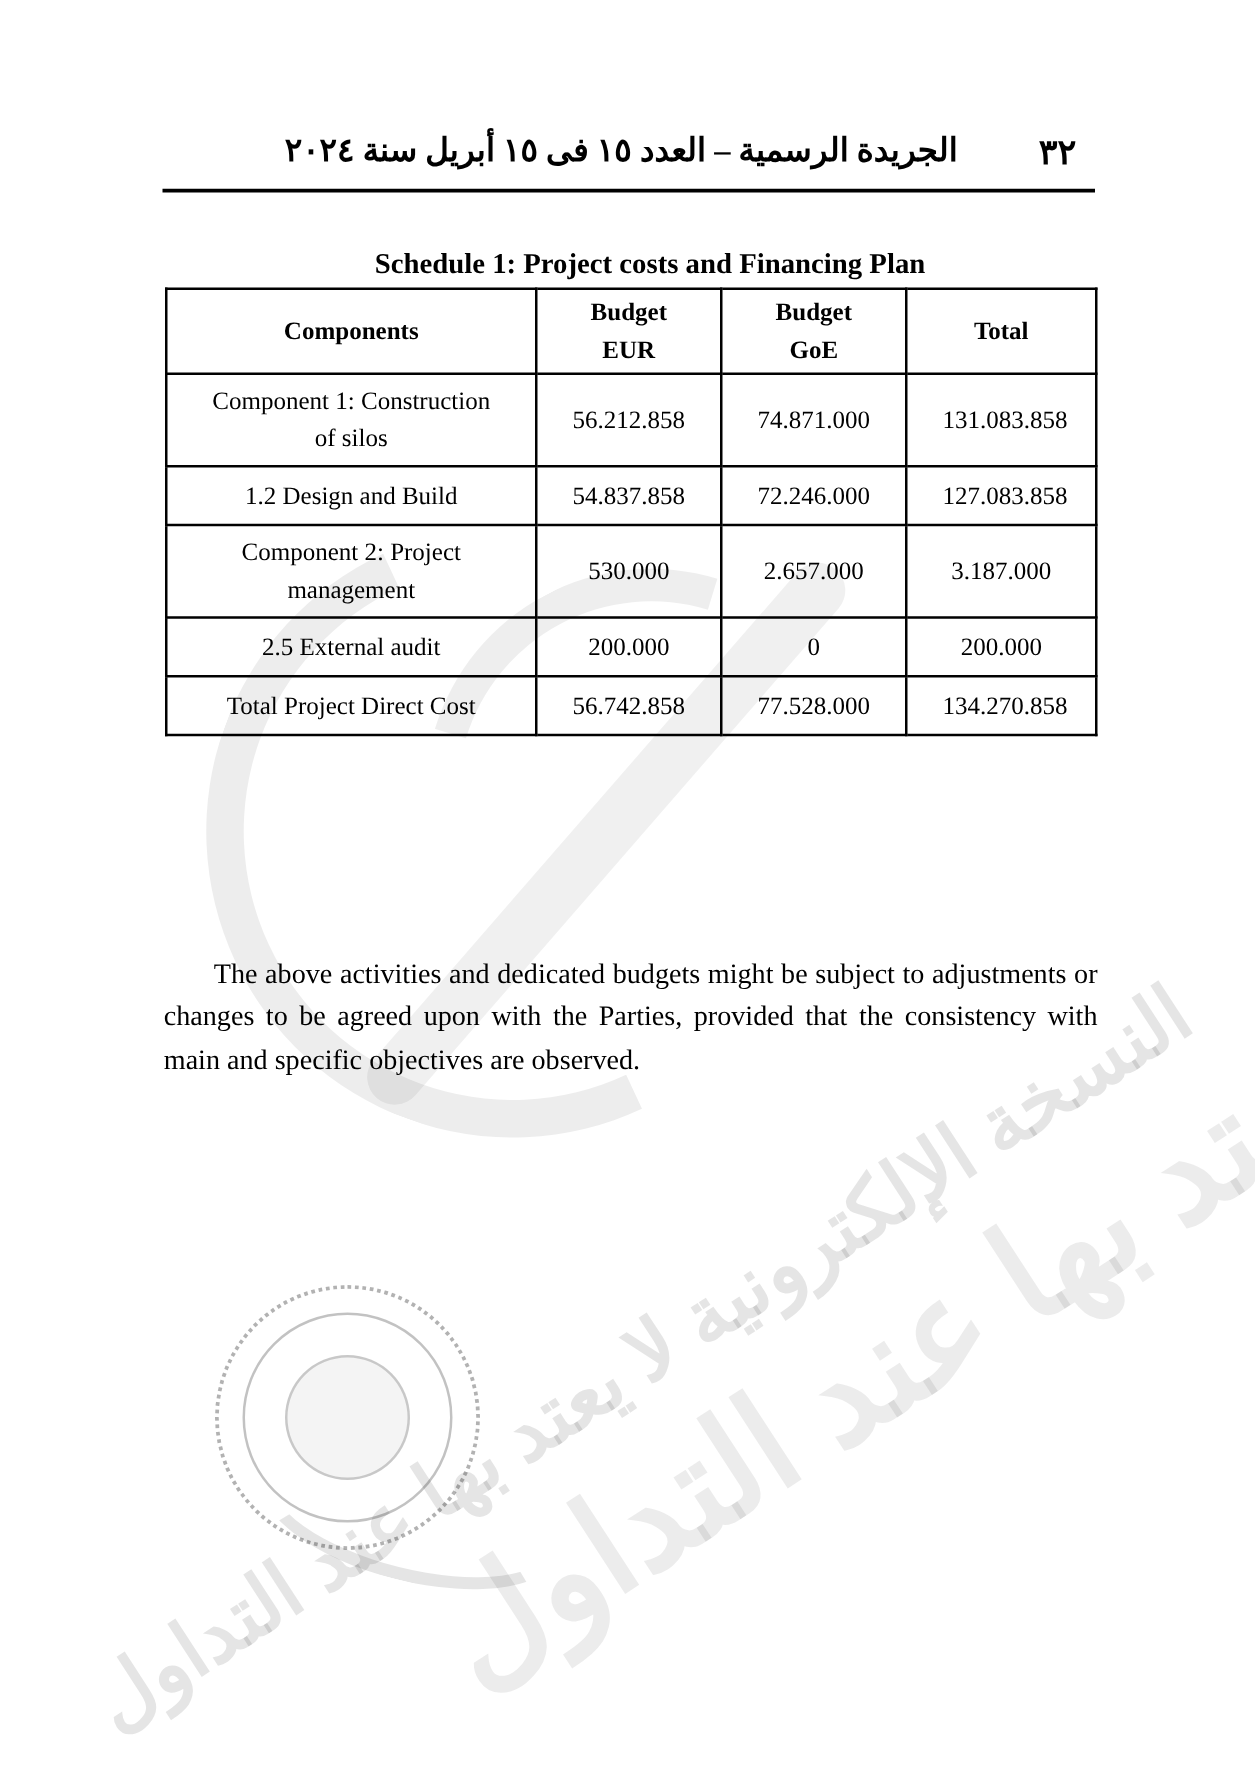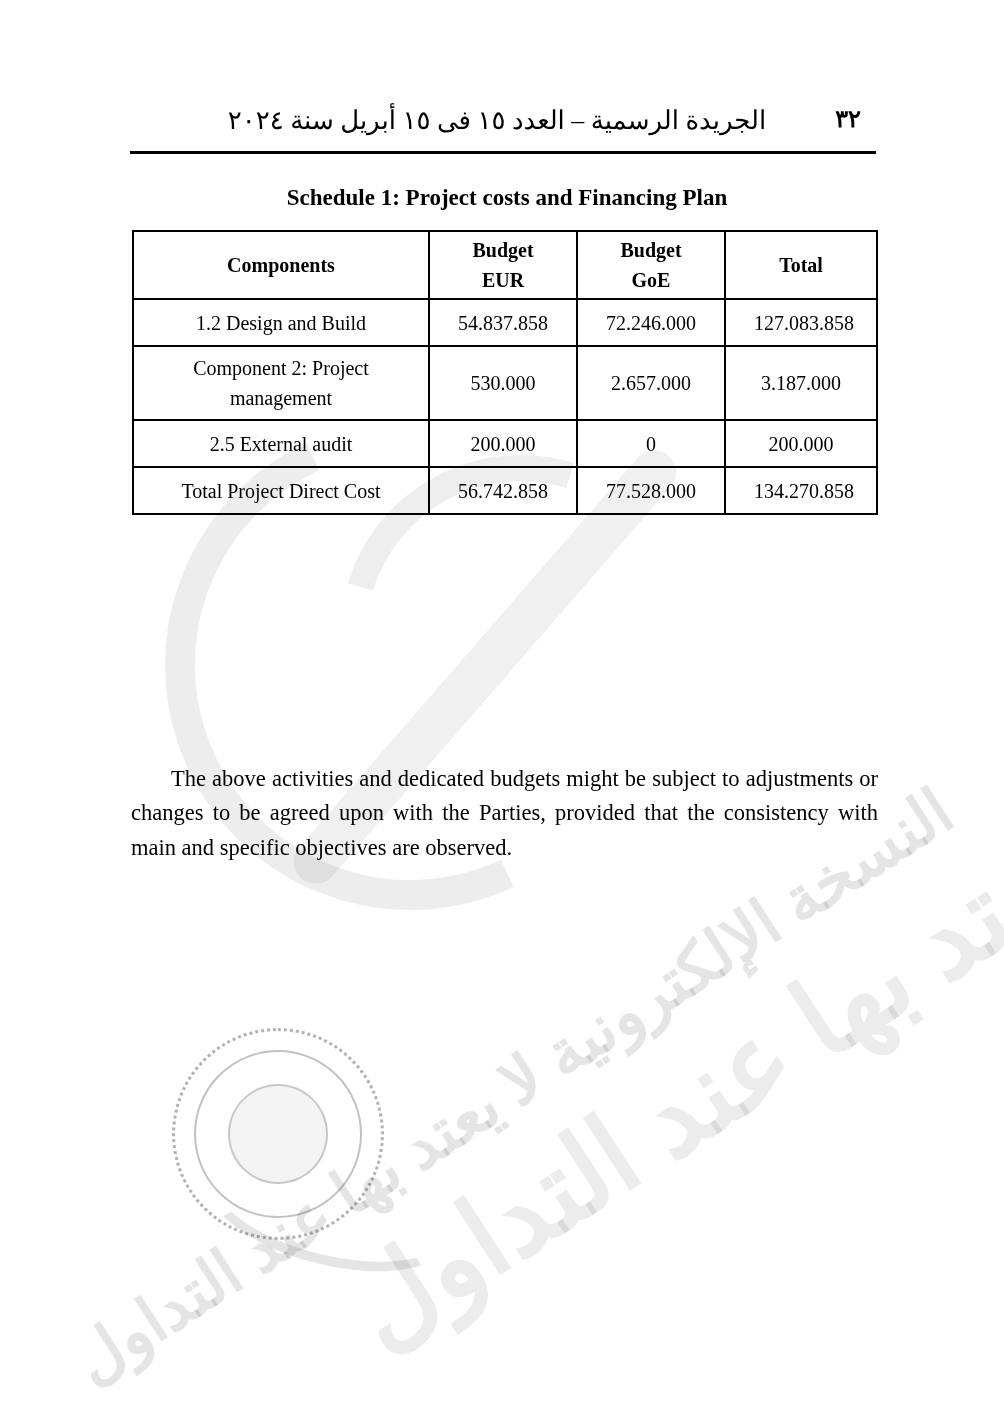--- a/index.html
+++ b/index.html
@@ -51,28 +51,28 @@
     border: 10px solid transparent; border-bottom-color: rgba(0,0,0,0.10);
     border-radius: 50%; transform: rotate(14deg);
   }
 
   
   .content { position: relative; z-index: 1; }
 
   .page-header { position: absolute; top: 103px; left: 130px; width: 746px; height: 44px; }
   .gazette-title {
     position: absolute; left: 0; right: 12px; top: 2px;
-    text-align: center; font-size: 26px; font-weight: 400; direction: rtl;
+    text-align: center; font-size: 26px; font-weight: 700; direction: rtl;
   }
-  .page-number { position: absolute; right: 15px; top: 2px; font-size: 24px; font-weight: 700; direction: rtl; }
+  .page-number { position: absolute; right: 15px; top: 2px; font-size: 28px; font-weight: 700; direction: rtl; }
   .header-rule { position: absolute; top: 151px; left: 130px; width: 746px; height: 3px; background: #000000; }
 
   .schedule-title {
     position: absolute; top: 181px; left: 130px; width: 746px;
-    margin: 4px; text-align: center; font-size: 23px; font-weight: 700;
+    margin: 17px; text-align: center; font-size: 23px; font-weight: 700;
   }
 
   .costs-table {
     position: absolute; top: 230px; left: 132px; width: 744px;
     border-collapse: collapse; table-layout: fixed;
     background: transparent;
   }
   .costs-table th, .costs-table td {
     border: 2.5px solid #000000;
     text-align: center; vertical-align: middle;
@@ -126,20 +126,26 @@
       </colgroup>
       <thead>
         <tr>
           <th>Components</th>
           <th>Budget EUR</th>
           <th>Budget GoE</th>
           <th>Total</th>
         </tr>
       </thead>
       <tbody>
+        <tr class="row-tall">
+          <td>Component 1: Construction of silos</td>
+          <td>56.212.858</td>
+          <td>74.871.000</td>
+          <td>131.083.858</td>
+        </tr>
         <tr class="row-short">
           <td>1.2 Design and Build</td>
           <td>54.837.858</td>
           <td>72.246.000</td>
           <td>127.083.858</td>
         </tr>
         <tr class="row-tall">
           <td>Component 2: Project management</td>
           <td>530.000</td>
           <td>2.657.000</td>

